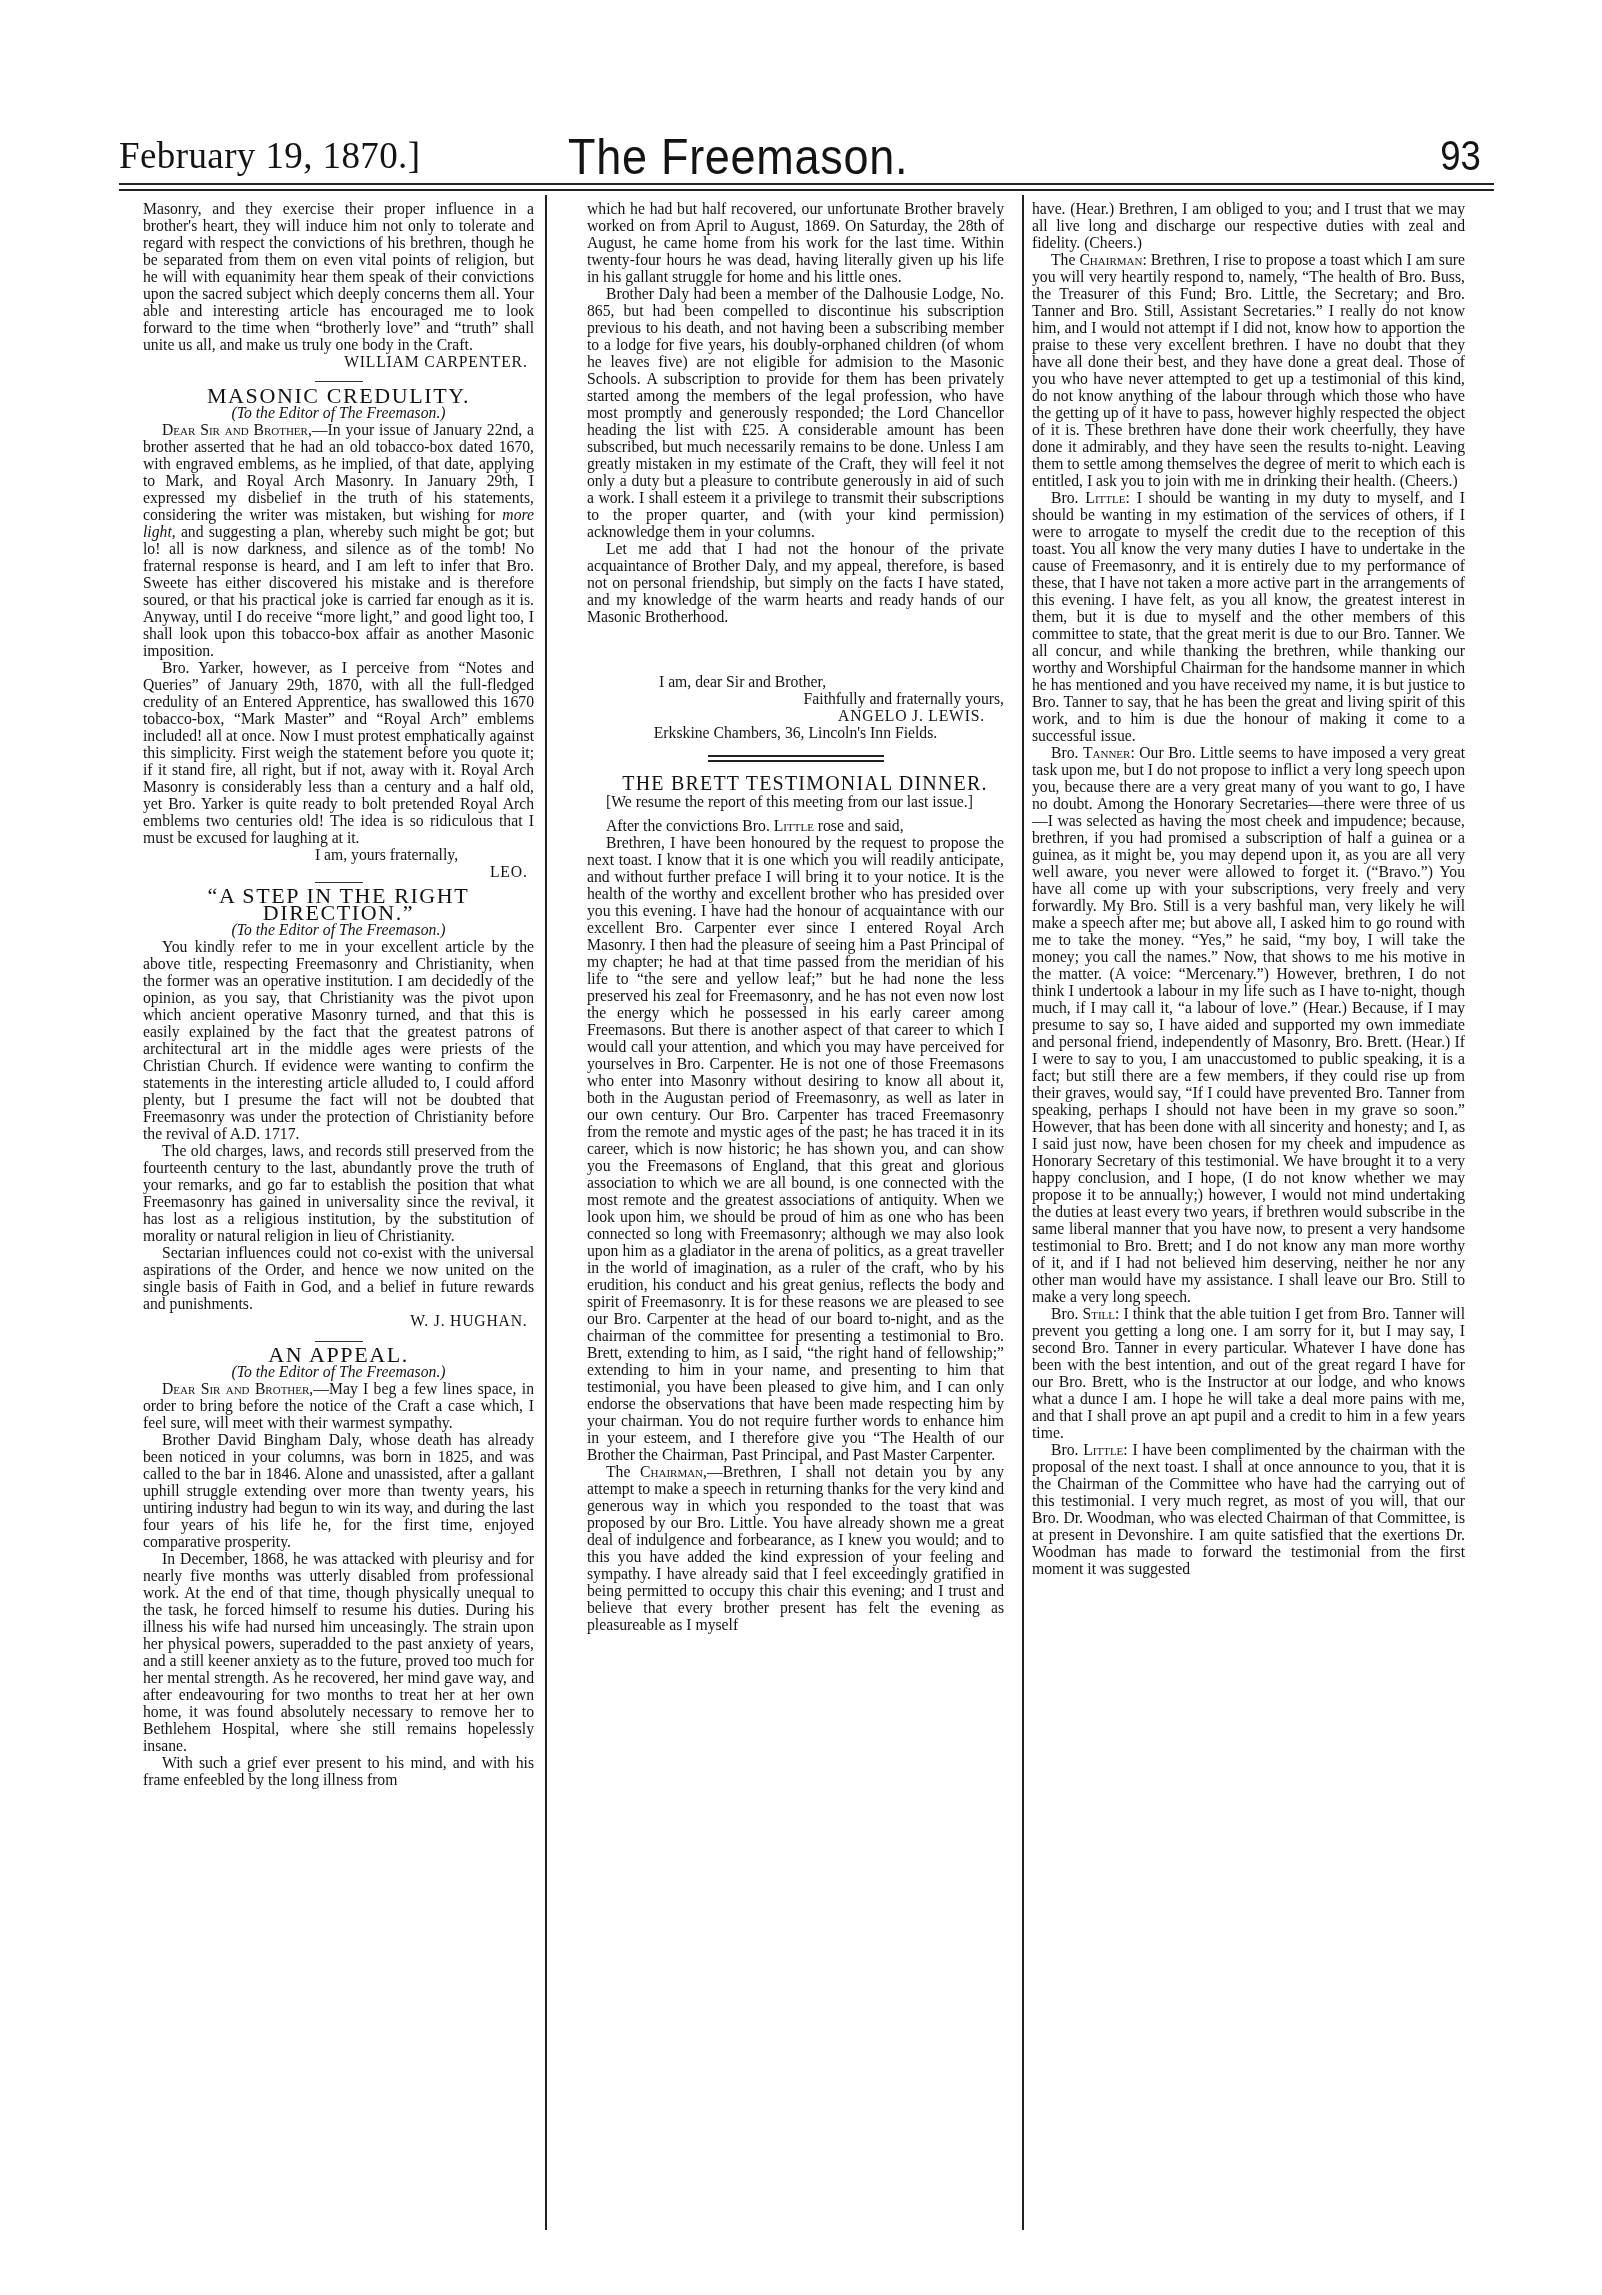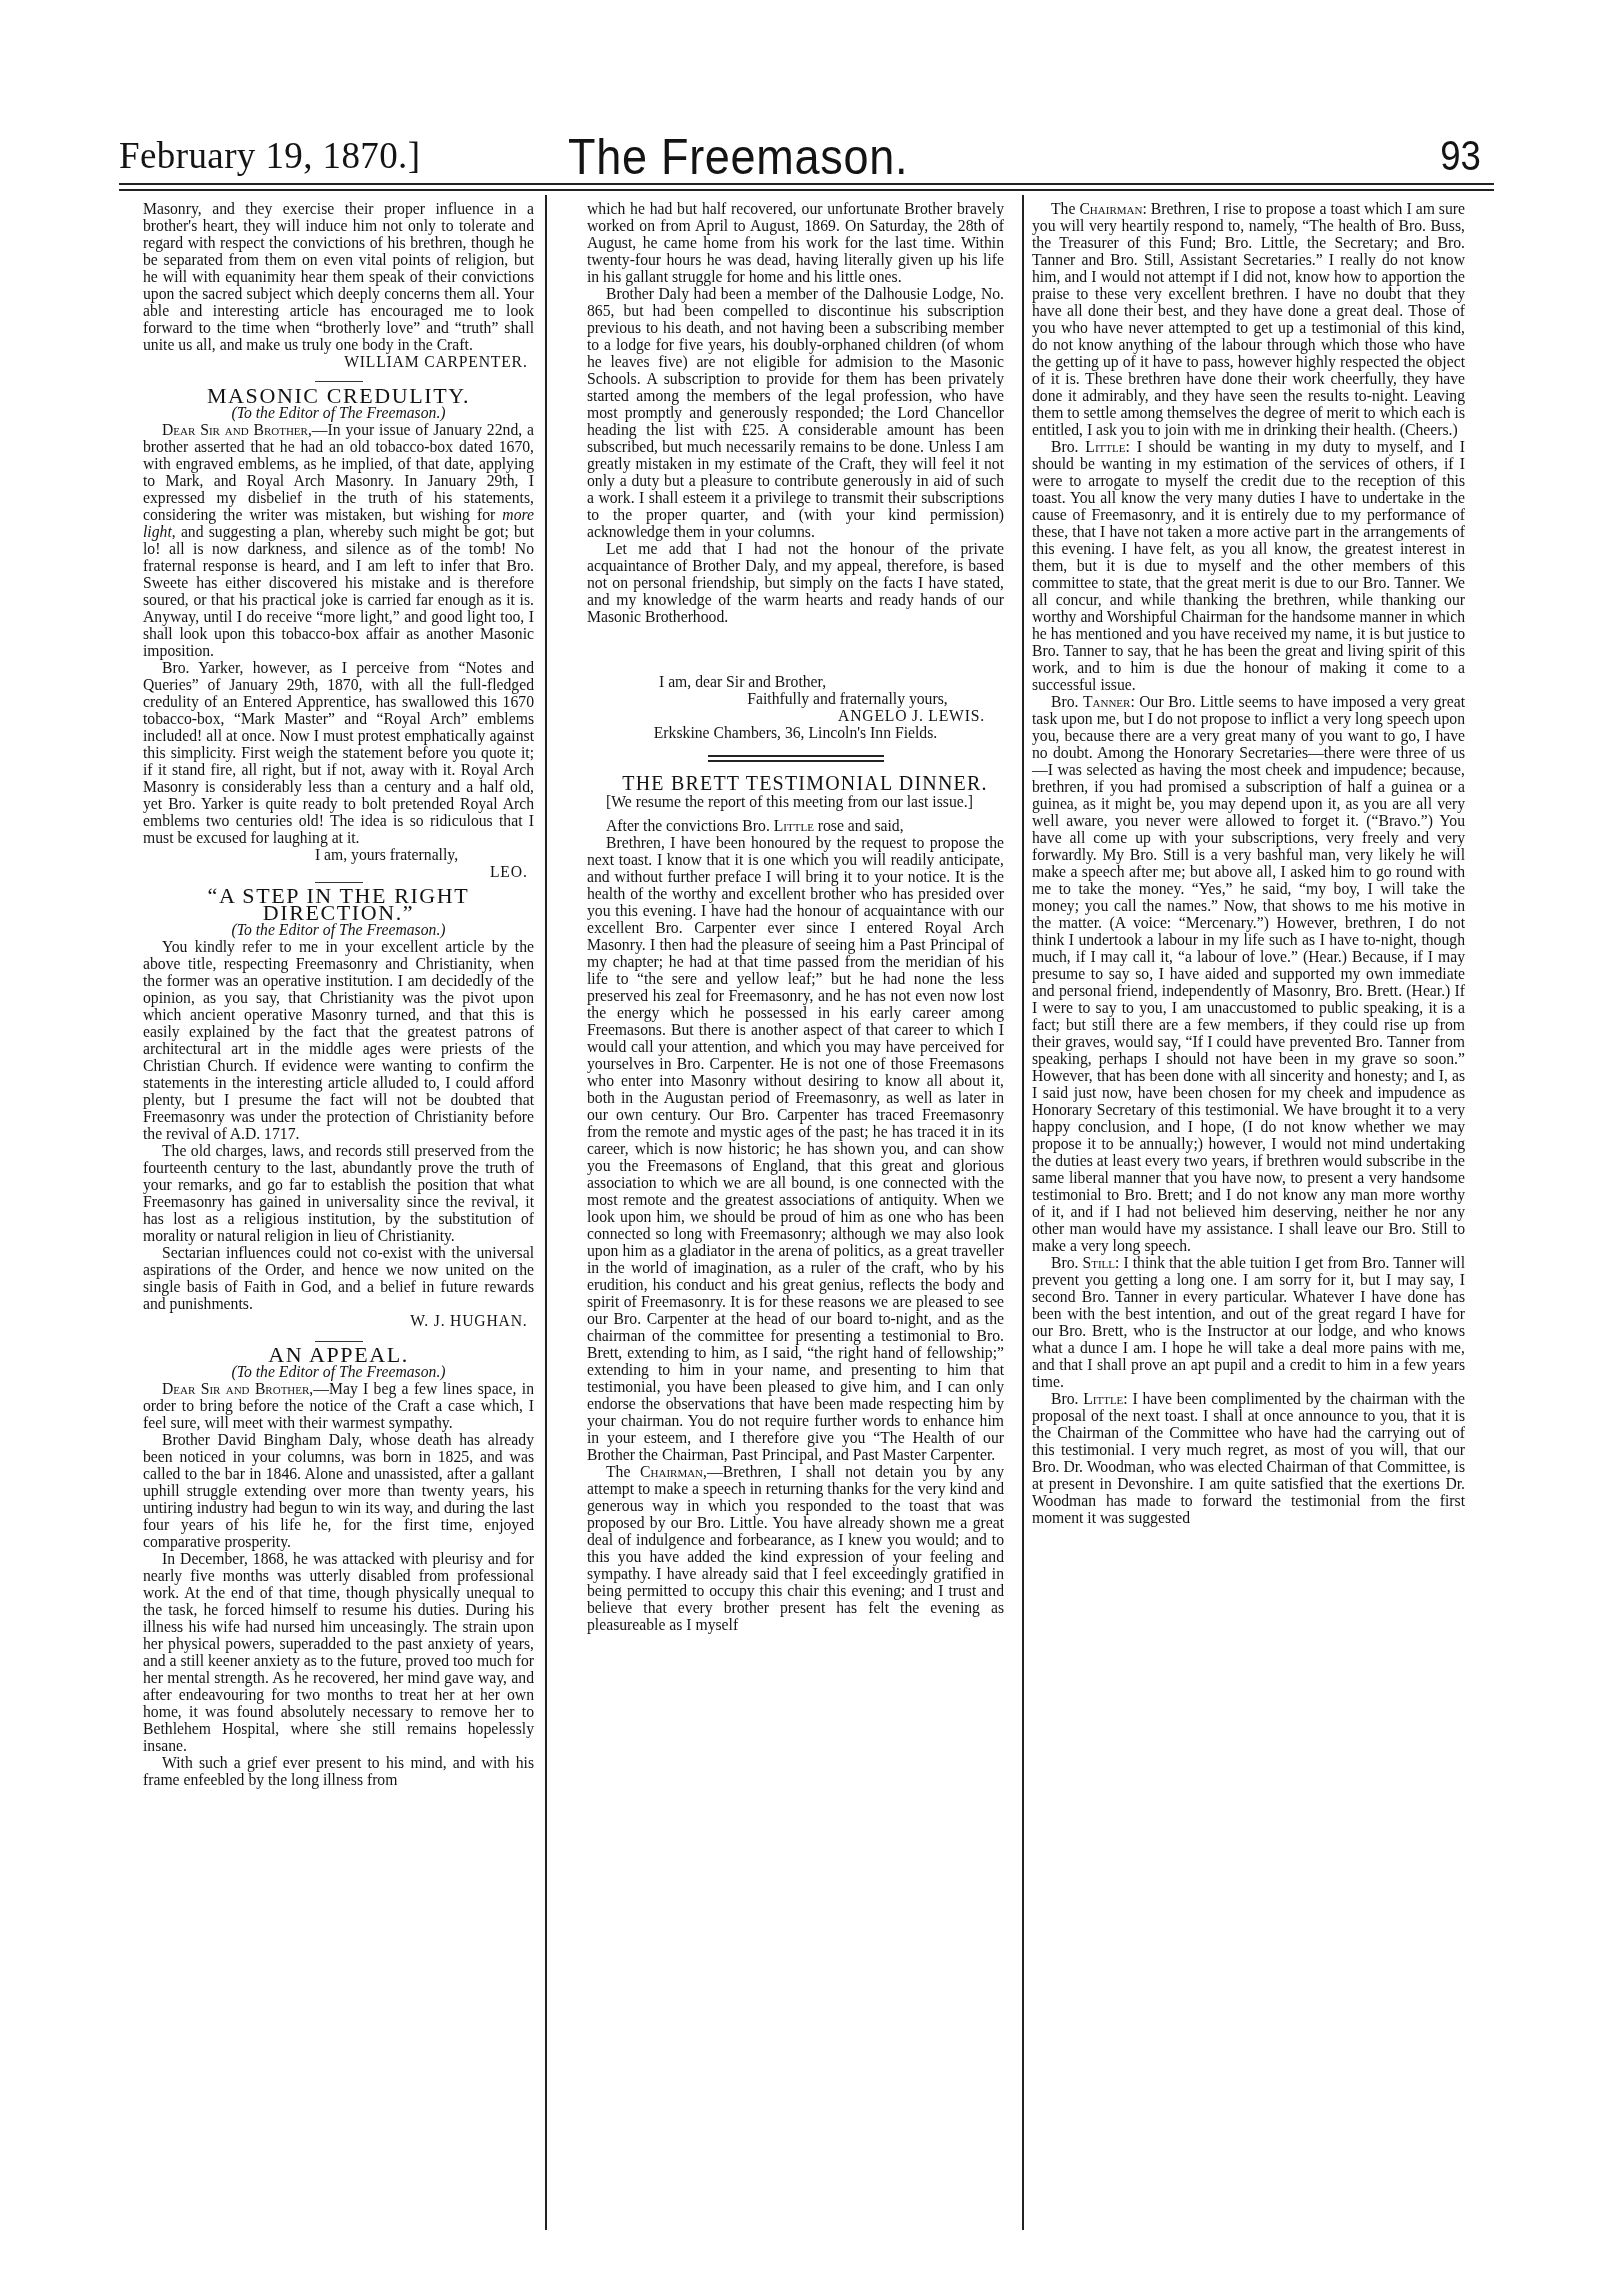--- a/index.html
+++ b/index.html
@@ -80,39 +80,40 @@
       <p>With such a grief ever present to his mind, and with his frame enfeebled by the long illness from</p>
     </section>
   </div>
 
   <div class="col" style="left:587px; width:417px;">
     <section>
       <p class="noindent">which he had but half recovered, our unfortunate Brother bravely worked on from April to August, 1869. On Saturday, the 28th of August, he came home from his work for the last time. Within twenty-four hours he was dead, having literally given up his life in his gallant struggle for home and his little ones.</p>
       <p>Brother Daly had been a member of the Dalhousie Lodge, No. 865, but had been compelled to discontinue his subscription previous to his death, and not having been a subscribing member to a lodge for five years, his doubly-orphaned children (of whom he leaves five) are not eligible for admision to the Masonic Schools. A subscription to provide for them has been privately started among the members of the legal profession, who have most promptly and generously responded; the Lord Chancellor heading the list with £25. A considerable amount has been subscribed, but much necessarily remains to be done. Unless I am greatly mistaken in my estimate of the Craft, they will feel it not only a duty but a pleasure to contribute generously in aid of such a work. I shall esteem it a privilege to transmit their subscriptions to the proper quarter, and (with your kind permission) acknowledge them in your columns.</p>
       <p>Let me add that I had not the honour of the private acquaintance of Brother Daly, and my appeal, therefore, is based not on personal friendship, but simply on the facts I have stated, and my knowledge of the warm hearts and ready hands of our Masonic Brotherhood.</p>
       <p class="valediction" style="padding-left:0; text-align:left; text-indent:72px;margin-top:48px;">I am, dear Sir and Brother,</p>
-      <p class="valediction" style="padding-left:0; text-align:center; text-indent:104px;">Faithfully and fraternally yours,</p>
+      <p class="valediction" style="padding-left:0; text-align:right; text-indent:104px;">Faithfully and fraternally yours,</p>
       <p class="sig" style="padding-right:19px;">ANGELO J. LEWIS.</p>
       <p class="sig-center">Erkskine Chambers, 36, Lincoln's Inn Fields.</p>
     </section>
 
     <div class="double-rule"></div>
 
     <section>
       <p class="brett-title">THE BRETT TESTIMONIAL DINNER.</p>
       <p style="line-height:20px;">[We resume the report of this meeting from our last issue.]</p>
       <div class="spacer-sm"></div>
       <p><span>After the convictions Bro. </span><span class="sc">Little</span><span> rose and said,</span></p>
       <p>Brethren, I have been honoured by the request to propose the next toast. I know that it is one which you will readily anticipate, and without further preface I will bring it to your notice. It is the health of the worthy and excellent brother who has presided over you this evening. I have had the honour of acquaintance with our excellent Bro. Carpenter ever since I entered Royal Arch Masonry. I then had the pleasure of seeing him a Past Principal of my chapter; he had at that time passed from the meridian of his life to “the sere and yellow leaf;” but he had none the less preserved his zeal for Freemasonry, and he has not even now lost the energy which he possessed in his early career among Freemasons. But there is another aspect of that career to which I would call your attention, and which you may have perceived for yourselves in Bro. Carpenter. He is not one of those Freemasons who enter into Masonry without desiring to know all about it, both in the Augustan period of Freemasonry, as well as later in our own century. Our Bro. Carpenter has traced Freemasonry from the remote and mystic ages of the past; he has traced it in its career, which is now historic; he has shown you, and can show you the Freemasons of England, that this great and glorious association to which we are all bound, is one connected with the most remote and the greatest associations of antiquity. When we look upon him, we should be proud of him as one who has been connected so long with Freemasonry; although we may also look upon him as a gladiator in the arena of politics, as a great traveller in the world of imagination, as a ruler of the craft, who by his erudition, his conduct and his great genius, reflects the body and spirit of Freemasonry. It is for these reasons we are pleased to see our Bro. Carpenter at the head of our board to-night, and as the chairman of the committee for presenting a testimonial to Bro. Brett, extending to him, as I said, “the right hand of fellowship;” extending to him in your name, and presenting to him that testimonial, you have been pleased to give him, and I can only endorse the observations that have been made respecting him by your chairman. You do not require further words to enhance him in your esteem, and I therefore give you “The Health of our Brother the Chairman, Past Principal, and Past Master Carpenter.</p>
       <p><span>The </span><span class="sc">Chairman</span><span>,—Brethren, I shall not detain you by any attempt to make a speech in returning thanks for the very kind and generous way in which you responded to the toast that was proposed by our Bro. Little. You have already shown me a great deal of indulgence and forbearance, as I knew you would; and to this you have added the kind expression of your feeling and sympathy. I have already said that I feel exceedingly gratified in being permitted to occupy this chair this evening; and I trust and believe that every brother present has felt the evening as pleasureable as I myself</span></p>
     </section>
   </div>
 
   <div class="col" style="left:1032px; width:433px;">
     <section>
+      <p class="noindent">have. (Hear.) Brethren, I am obliged to you; and I trust that we may all live long and discharge our respective duties with zeal and fidelity. (Cheers.)</p>
       <p><span>The </span><span class="sc">Chairman</span><span>: Brethren, I rise to propose a toast which I am sure you will very heartily respond to, namely, “The health of Bro. Buss, the Treasurer of this Fund; Bro. Little, the Secretary; and Bro. Tanner and Bro. Still, Assistant Secretaries.” I really do not know him, and I would not attempt if I did not, know how to apportion the praise to these very excellent brethren. I have no doubt that they have all done their best, and they have done a great deal. Those of you who have never attempted to get up a testimonial of this kind, do not know anything of the labour through which those who have the getting up of it have to pass, however highly respected the object of it is. These brethren have done their work cheerfully, they have done it admirably, and they have seen the results to-night. Leaving them to settle among themselves the degree of merit to which each is entitled, I ask you to join with me in drinking their health. (Cheers.)</span></p>
       <p><span>Bro. </span><span class="sc">Little</span><span>: I should be wanting in my duty to myself, and I should be wanting in my estimation of the services of others, if I were to arrogate to myself the credit due to the reception of this toast. You all know the very many duties I have to undertake in the cause of Freemasonry, and it is entirely due to my performance of these, that I have not taken a more active part in the arrangements of this evening. I have felt, as you all know, the greatest interest in them, but it is due to myself and the other members of this committee to state, that the great merit is due to our Bro. Tanner. We all concur, and while thanking the brethren, while thanking our worthy and Worshipful Chairman for the handsome manner in which he has mentioned and you have received my name, it is but justice to Bro. Tanner to say, that he has been the great and living spirit of this work, and to him is due the honour of making it come to a successful issue.</span></p>
       <p><span>Bro. </span><span class="sc">Tanner</span><span>: Our Bro. Little seems to have imposed a very great task upon me, but I do not propose to inflict a very long speech upon you, because there are a very great many of you want to go, I have no doubt. Among the Honorary Secretaries—there were three of us—I was selected as having the most cheek and impudence; because, brethren, if you had promised a subscription of half a guinea or a guinea, as it might be, you may depend upon it, as you are all very well aware, you never were allowed to forget it. (“Bravo.”) You have all come up with your subscriptions, very freely and very forwardly. My Bro. Still is a very bashful man, very likely he will make a speech after me; but above all, I asked him to go round with me to take the money. “Yes,” he said, “my boy, I will take the money; you call the names.” Now, that shows to me his motive in the matter. (A voice: “Mercenary.”) However, brethren, I do not think I undertook a labour in my life such as I have to-night, though much, if I may call it, “a labour of love.” (Hear.) Because, if I may presume to say so, I have aided and supported my own immediate and personal friend, independently of Masonry, Bro. Brett. (Hear.) If I were to say to you, I am unaccustomed to public speaking, it is a fact; but still there are a few members, if they could rise up from their graves, would say, “If I could have prevented Bro. Tanner from speaking, perhaps I should not have been in my grave so soon.” However, that has been done with all sincerity and honesty; and I, as I said just now, have been chosen for my cheek and impudence as Honorary Secretary of this testimonial. We have brought it to a very happy conclusion, and I hope, (I do not know whether we may propose it to be annually;) however, I would not mind undertaking the duties at least every two years, if brethren would subscribe in the same liberal manner that you have now, to present a very handsome testimonial to Bro. Brett; and I do not know any man more worthy of it, and if I had not believed him deserving, neither he nor any other man would have my assistance. I shall leave our Bro. Still to make a very long speech.</span></p>
       <p><span>Bro. </span><span class="sc">Still</span><span>: I think that the able tuition I get from Bro. Tanner will prevent you getting a long one. I am sorry for it, but I may say, I second Bro. Tanner in every particular. Whatever I have done has been with the best intention, and out of the great regard I have for our Bro. Brett, who is the Instructor at our lodge, and who knows what a dunce I am. I hope he will take a deal more pains with me, and that I shall prove an apt pupil and a credit to him in a few years time.</span></p>
       <p><span>Bro. </span><span class="sc">Little</span><span>: I have been complimented by the chairman with the proposal of the next toast. I shall at once announce to you, that it is the Chairman of the Committee who have had the carrying out of this testimonial. I very much regret, as most of you will, that our Bro. Dr. Woodman, who was elected Chairman of that Committee, is at present in Devonshire. I am quite satisfied that the exertions Dr. Woodman has made to forward the testimonial from the first moment it was suggested</span></p>
     </section>
   </div>
 
 </div>
 

